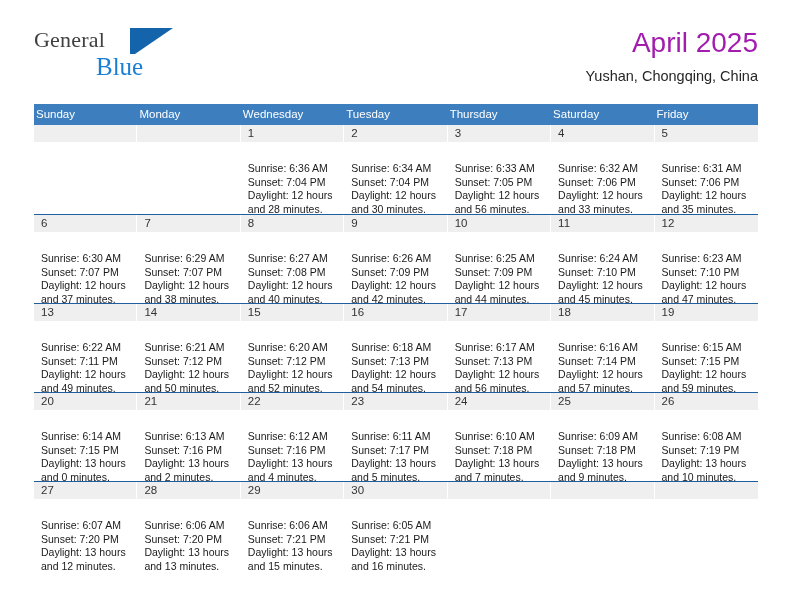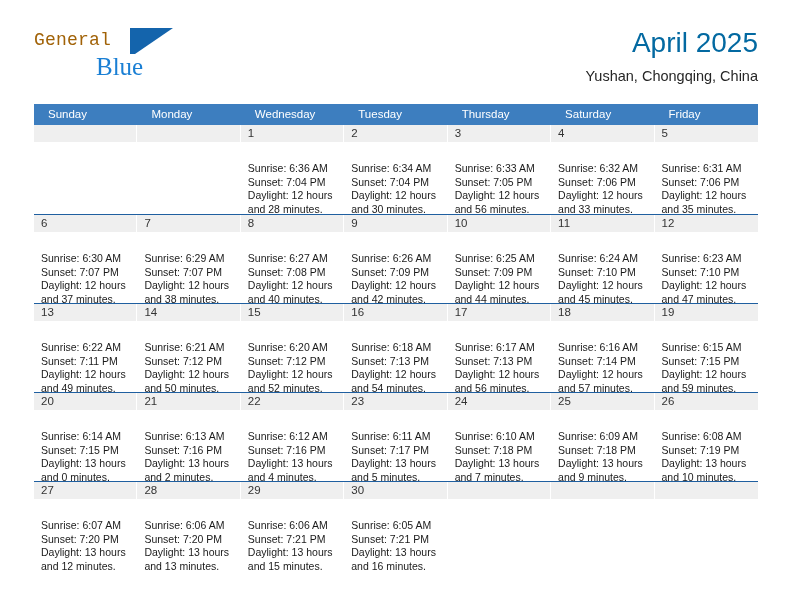--- a/index.html
+++ b/index.html
@@ -33,24 +33,24 @@
     position: absolute;
     left: 0;
     top: 0;
     width: 240px;
     height: 62px;
   }
   .brand-general {
     position: absolute;
     left: 0;
     top: 0;
-    font-size: 18px;
+    font-size: 22px;
     letter-spacing: .2px;
-    color: #a16207;
-    font-family: Liberation Mono, monospace;
+    color: #404040;
+    font-family: Liberation Serif, serif;
     line-height: 28px;
   }
   .brand-mark {
     position: absolute;
     left: 96px;
     top: 2px;
     width: 44px;
     height: 26px;
   }
   .brand-mark .bar {
@@ -81,21 +81,21 @@
   }
 
   .title-wrap {
     position: absolute;
     right: 0;
     top: 0;
     text-align: right;
   }
   .cal-title {
     font-size: 28px;
-    color: #0369a1;
+    color: #a21caf;
     line-height: 34px;
     white-space: nowrap;
   }
   .cal-subtitle {
     font-size: 14.5px;
     color: #262626;
     line-height: 20px;
     margin-top: 6px;
     white-space: nowrap;
   }
@@ -110,21 +110,21 @@
   .weekday-row {
     display: flex;
     background: #3d7ebf;
     height: 21px;
   }
   .weekday {
     flex: 1 1 0;
     color: #ffffff;
     font-size: 11.5px;
     line-height: 21px;
-    padding-left: 14px;
+    padding-left: 2px;
     box-sizing: border-box;
     overflow: hidden;
     white-space: nowrap;
   }
 
   .week {
     display: flex;
     border-top: 1.5px solid #1f5fa0;
     height: 89px;
     box-sizing: border-box;

